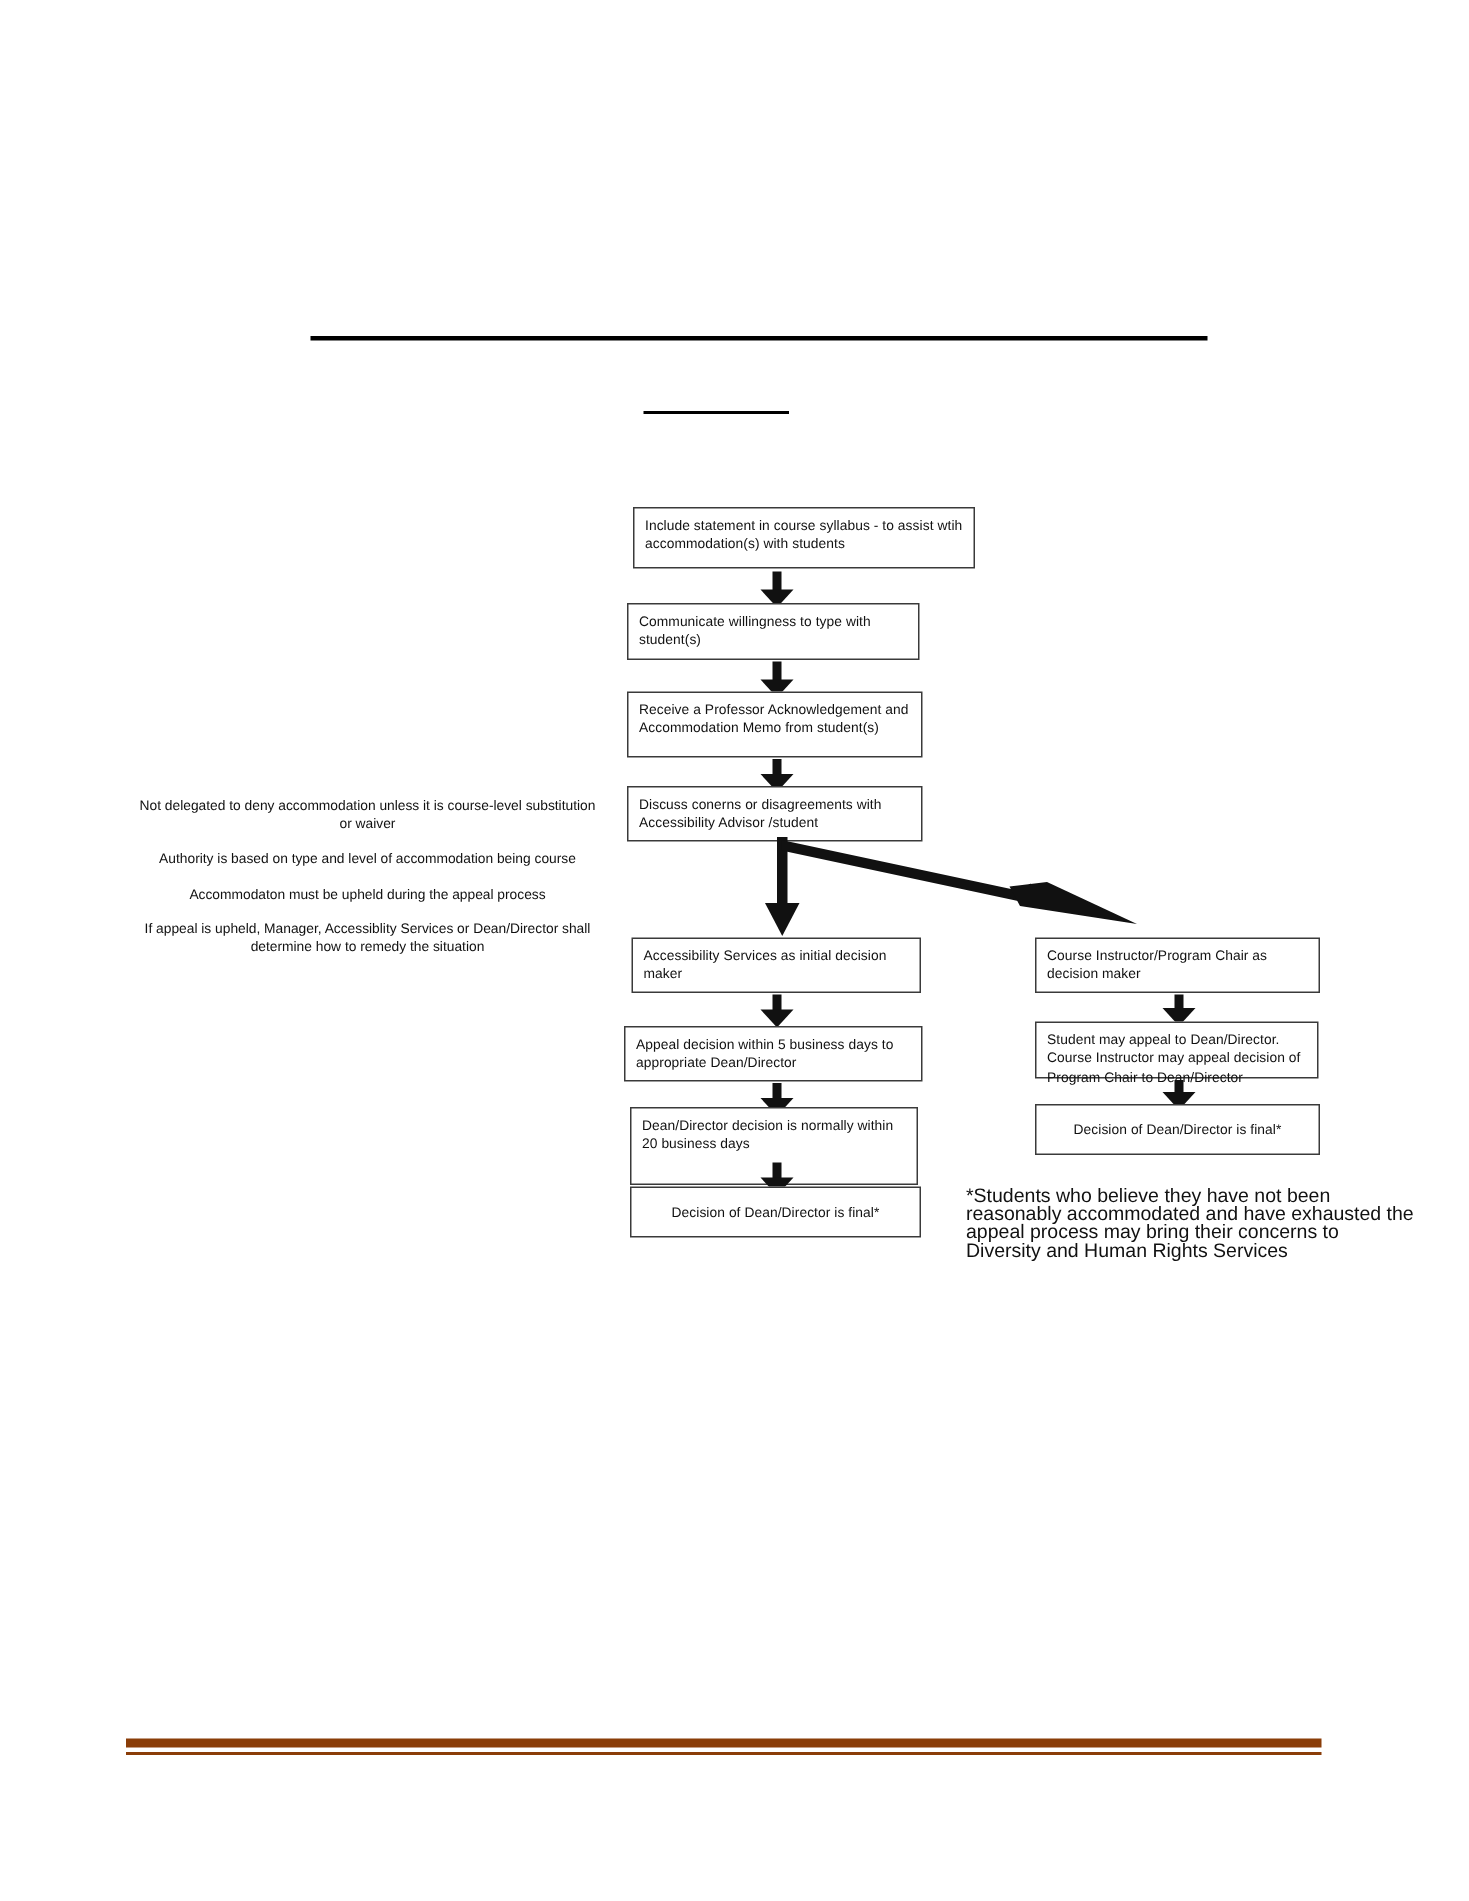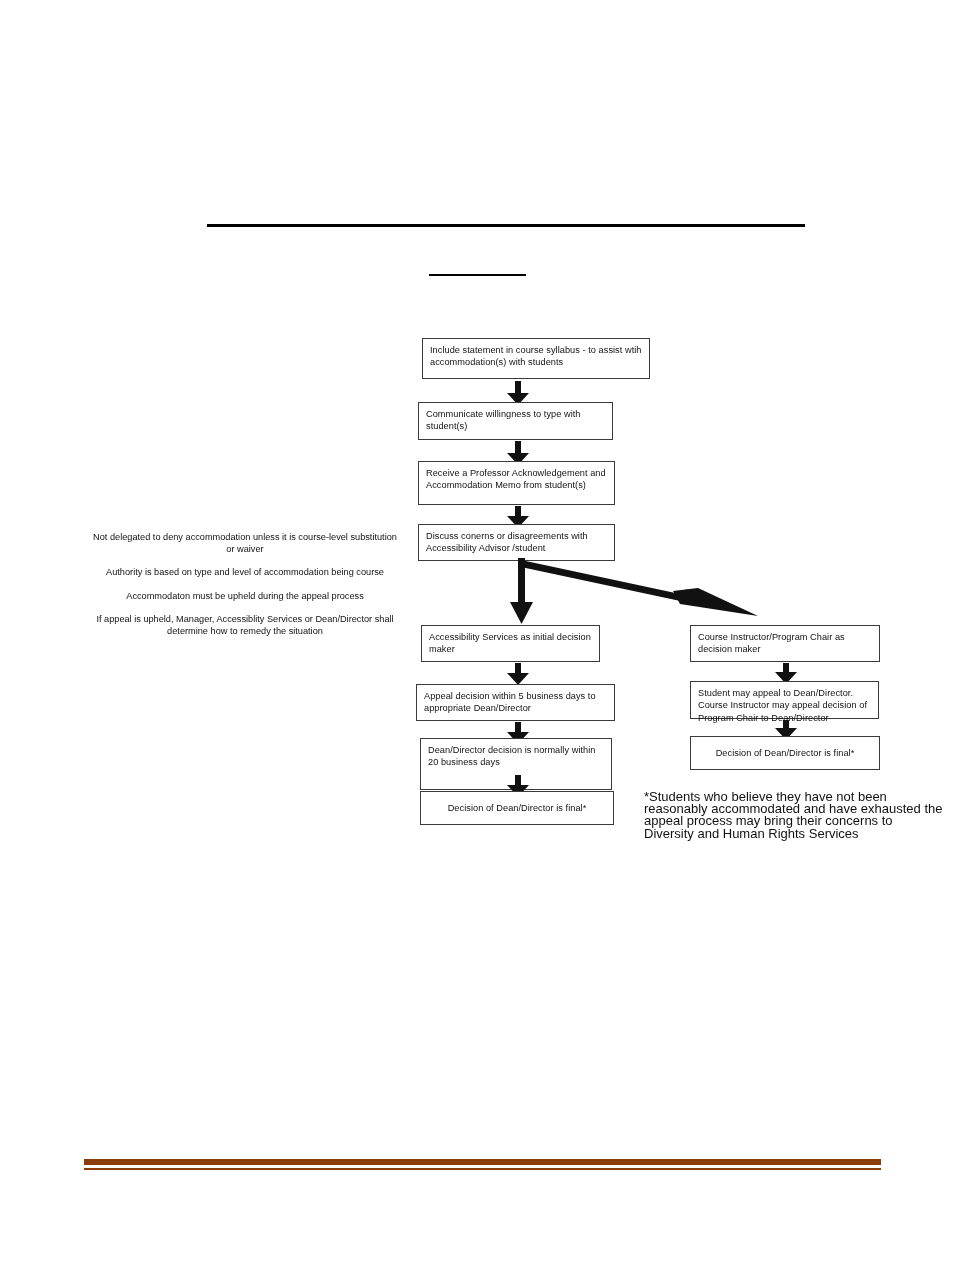--- a/index.html
+++ b/index.html
@@ -165,21 +165,21 @@
 
   <svg class="branch-svg" viewBox="0 0 310 80">
 
     <rect x="38" y="0" width="7" height="47" fill="#111111"></rect>
     <polygon points="30,44 53,44 41.5,66 30,44" fill="#111111"></polygon>
 
     <polygon points="41,2 200,36 207,31 214,48 205,44 41,9" fill="#111111"></polygon>
     <polygon points="193,33 218,30 278,58 200,46" fill="#111111"></polygon>
   </svg>
 
-  <div class="fc-box" style="left:421px; top:625px; width:179px; height:37px;">Accessibility Services as initial decision maker</div>
+  <div class="fc-box" style="left:421px; top:625px; width:193px; height:37px;">Accessibility Services as initial decision maker</div>
 
   <div class="arrow-down" style="left:507px; top:663px; height:21px;">
     <div class="shaft" style="height:11px;"></div>
     <div class="head" style="top:10px;"></div>
   </div>
 
   <div class="fc-box" style="left:416px; top:684px; width:199px; height:37px;">Appeal decision within 5 business days to appropriate Dean/Director</div>
 
   <div class="arrow-down" style="left:507px; top:722px; height:21px;">
     <div class="shaft" style="height:11px;"></div>

